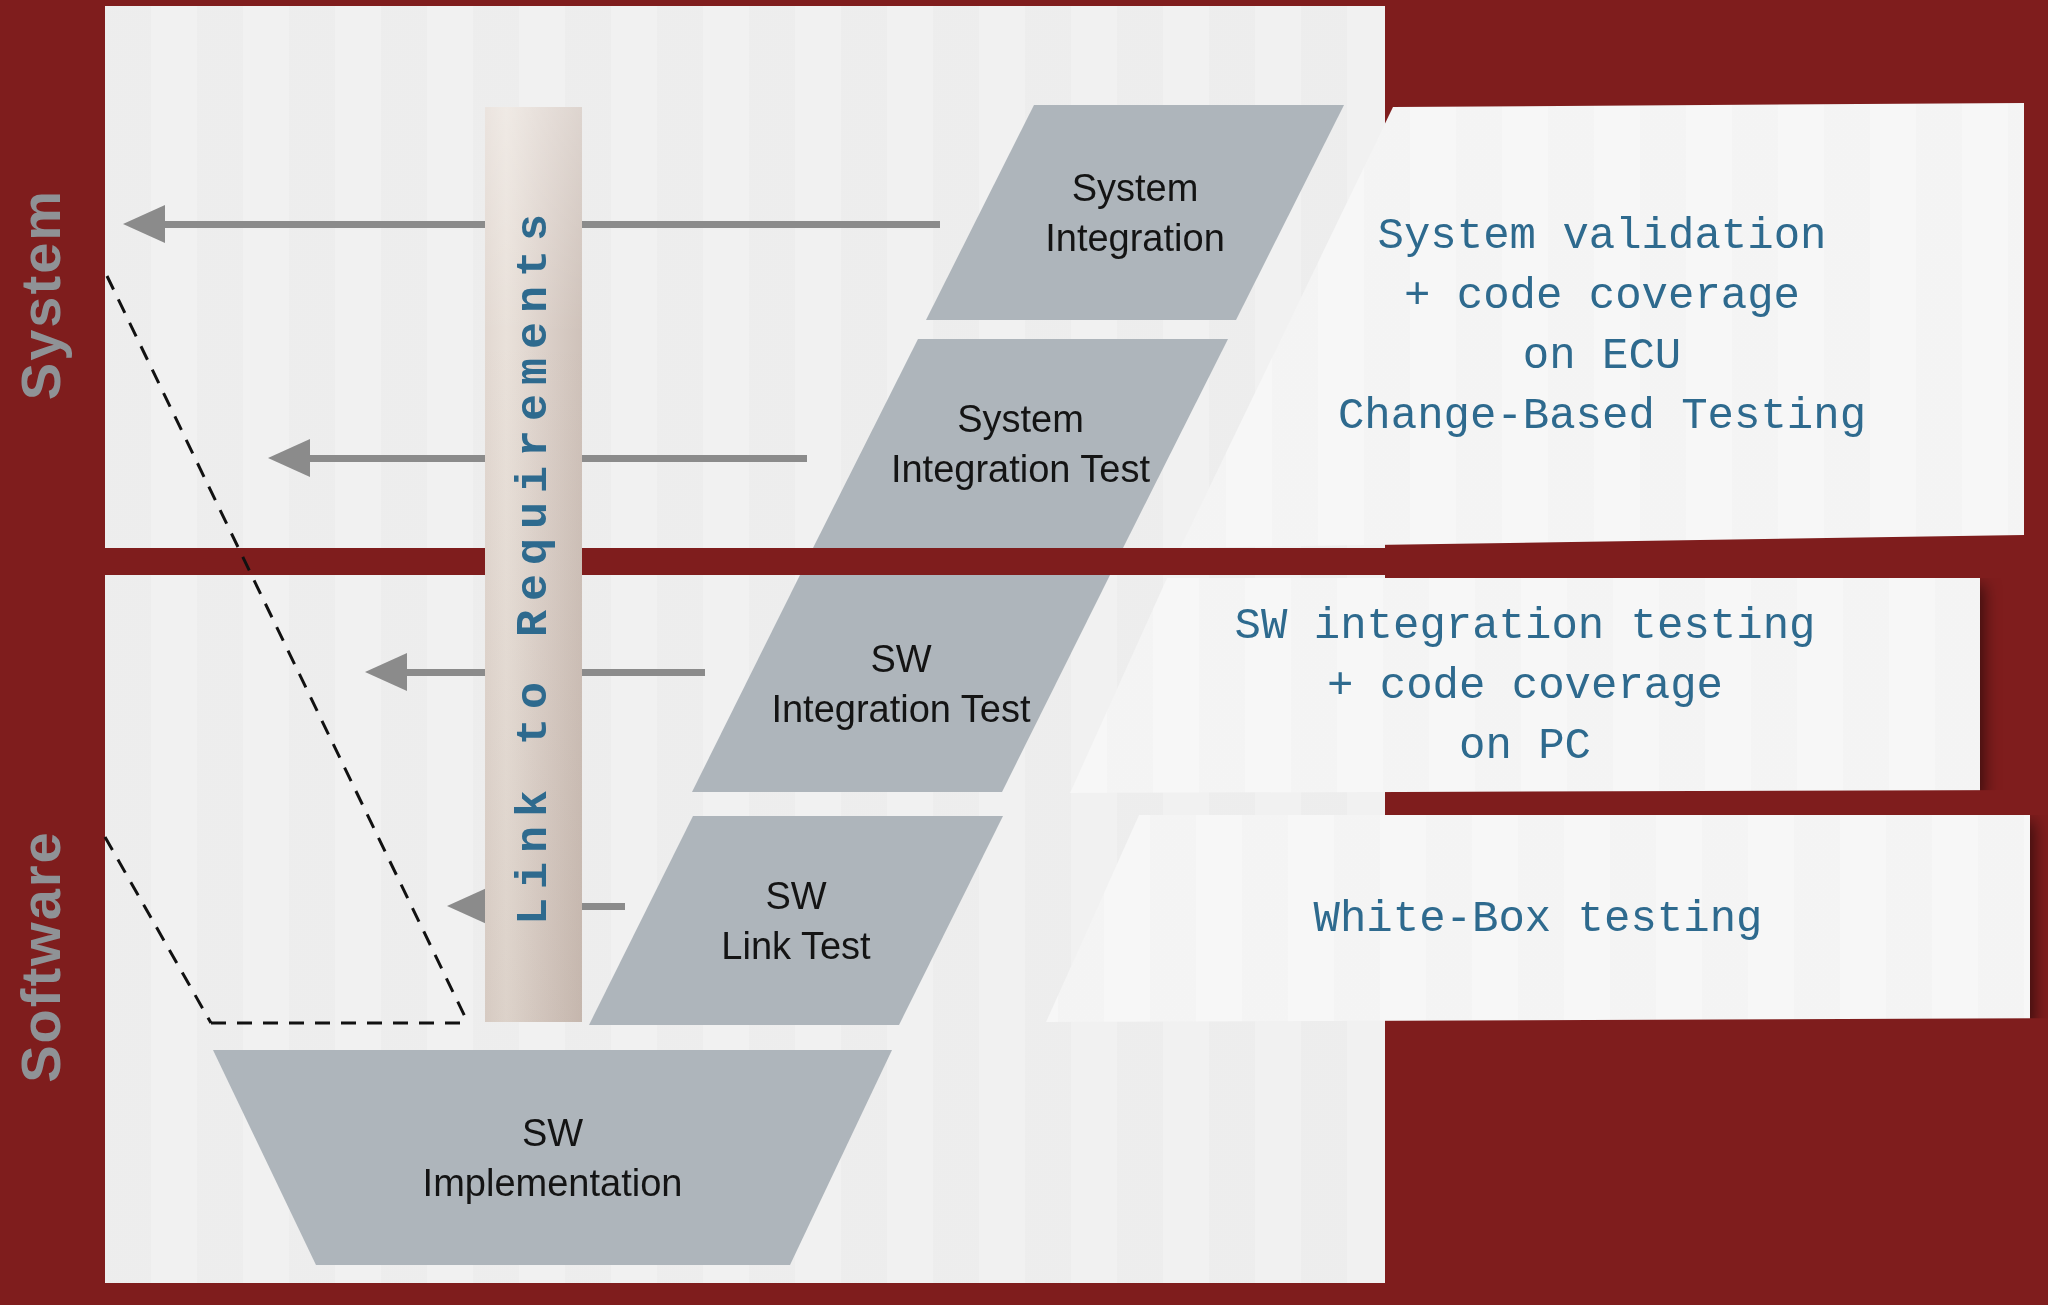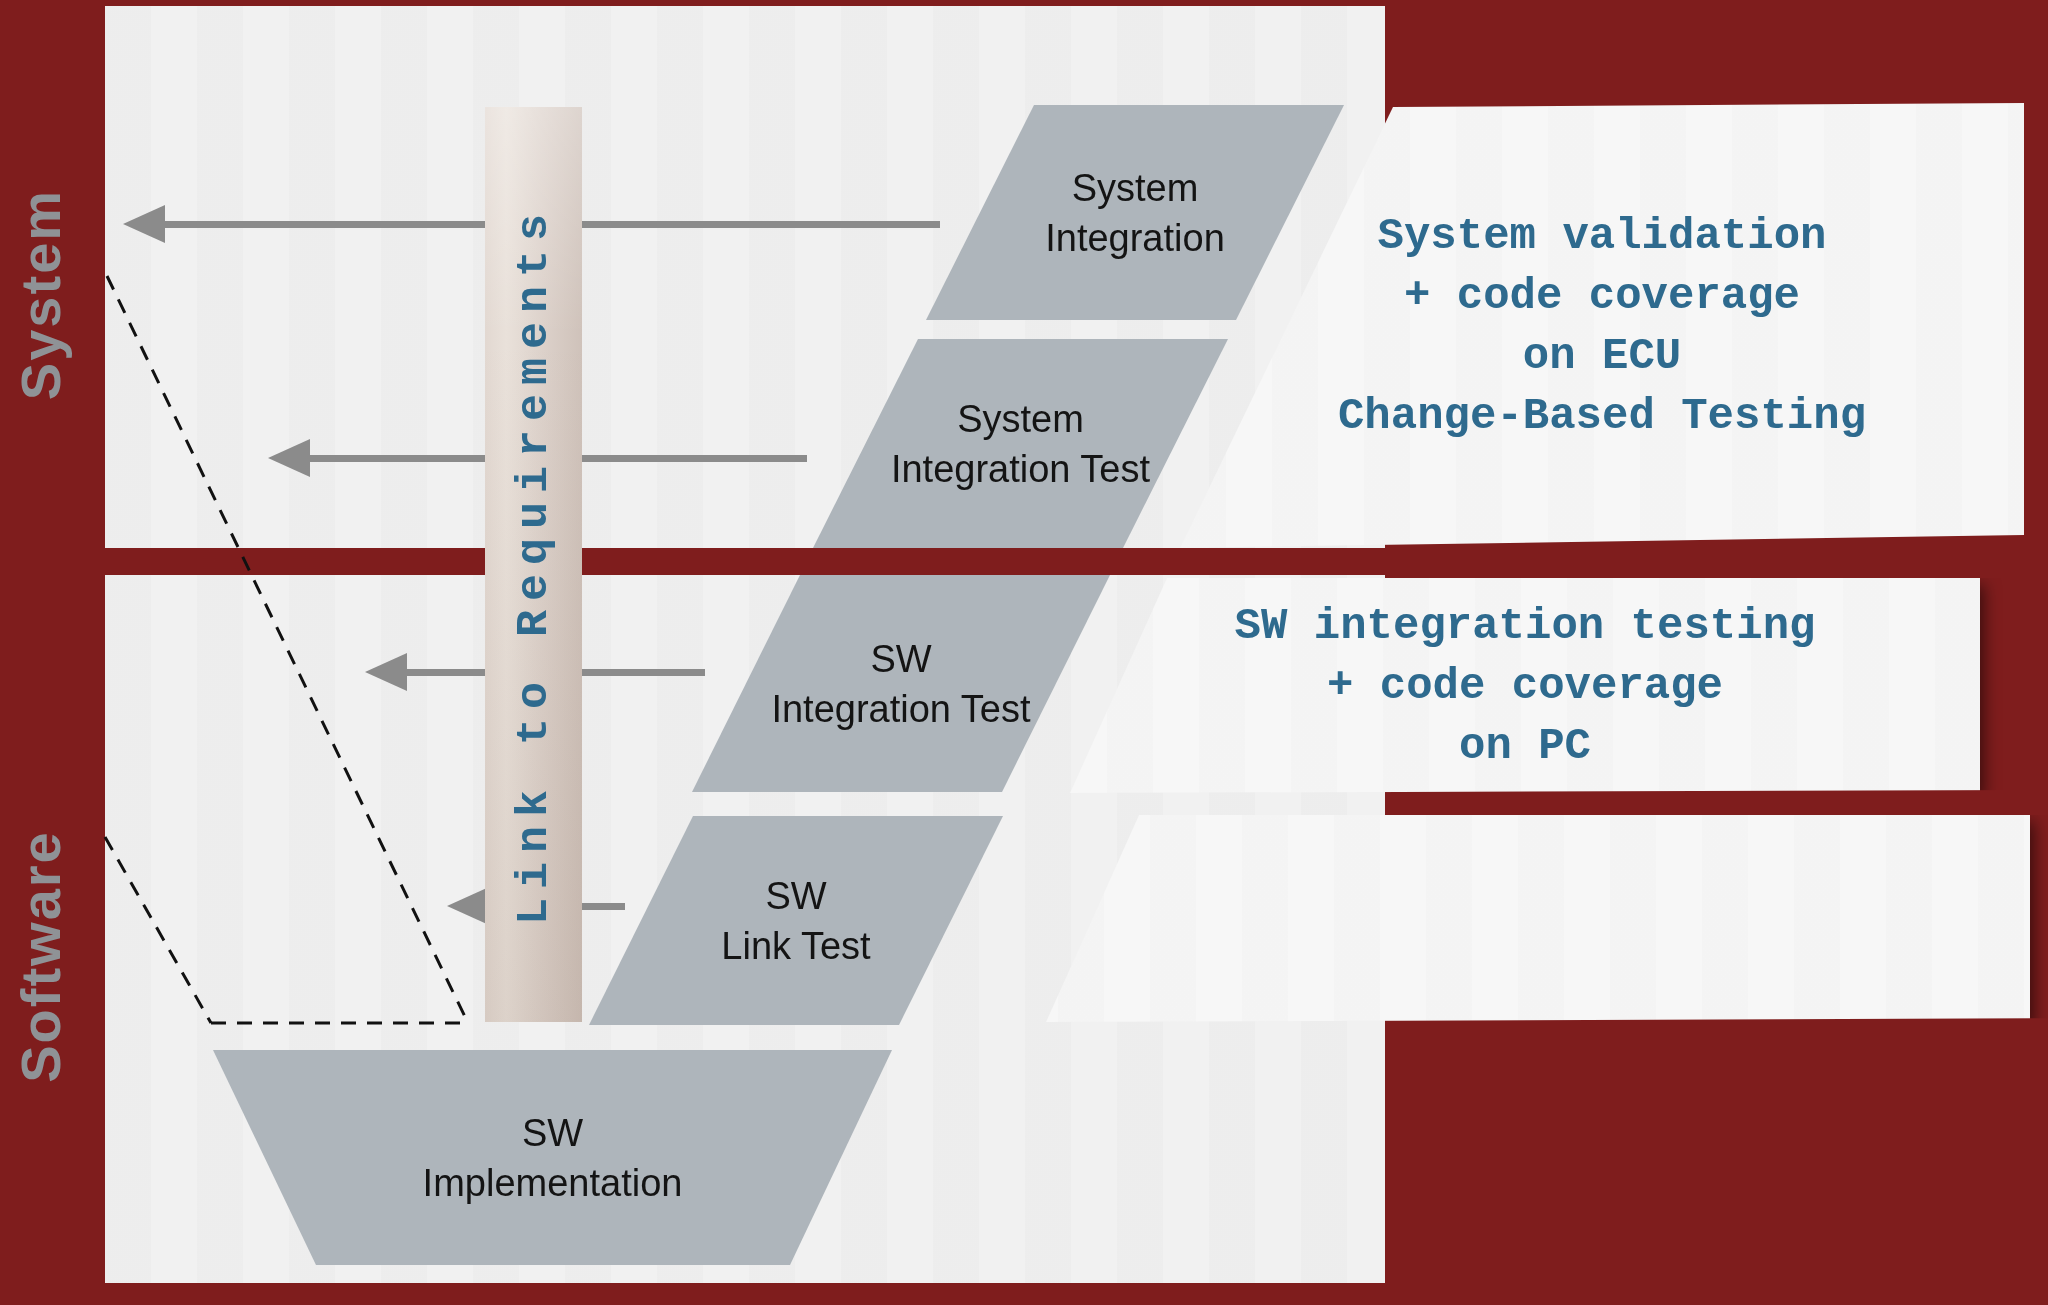--- a/index.html
+++ b/index.html
@@ -81,21 +81,21 @@
   }
 
   
   .card{
     position:absolute;z-index:7;
     background:
       repeating-linear-gradient(90deg, rgba(0,0,0,0.013) 0 46px, rgba(0,0,0,0) 46px 92px),
       var(--card-white);
     display:flex;flex-direction:column;align-items:center;justify-content:center;
     color:var(--accent-blue);font-family:"Liberation Mono",monospace;
-    font-weight:bold;font-size:44px;line-height:60px;text-align:right;
+    font-weight:normal;font-size:44px;line-height:60px;text-align:right;
     filter:drop-shadow(4px 7px 8px rgba(0,0,0,0.55));
   }
   .card span{display:block;}
   .card1{left:1180px;top:103px;width:844px;height:445px;
          clip-path:polygon(213px 4px,844px 0,844px 432px,0 445px);}
   .card2{left:1015px;top:578px;width:965px;height:215px;padding-left:55px;box-sizing:border-box;
          clip-path:polygon(152px 0,1020px 0,1020px 212px,55px 215px);}
   .card3{left:966px;top:815px;width:1064px;height:207px;padding-left:80px;box-sizing:border-box;
          clip-path:polygon(173px 0,1144px 0,1144px 203px,80px 207px);}
 
@@ -158,18 +158,19 @@
     <span>+ code coverage</span>
     <span>on ECU</span>
     <span>Change-Based Testing</span>
   </div>
   <div class="card card2">
     <span>SW integration testing</span>
     <span>+ code coverage</span>
     <span>on PC</span>
   </div>
   <div class="card card3">
+    <span>White-Box testing</span>
   </div>
 
   <div class="side-label label-system">System</div>
   <div class="side-label label-software">Software</div>
 
 </div>
 
 </body></html>

